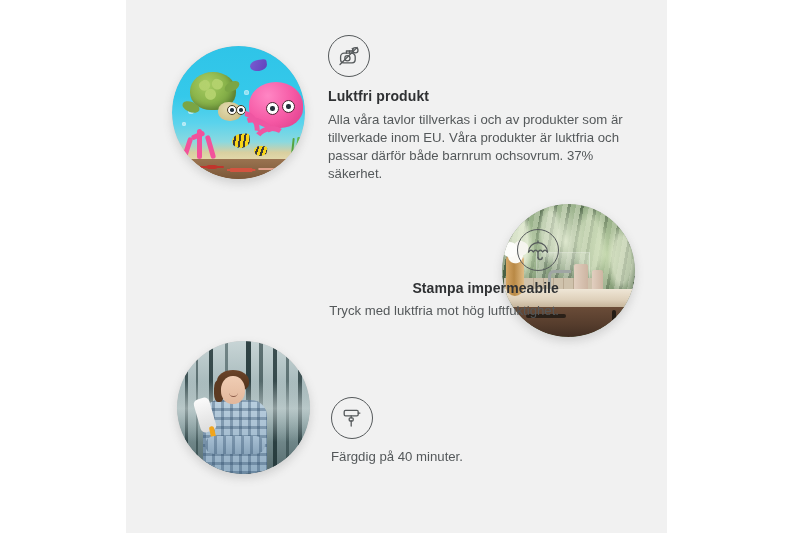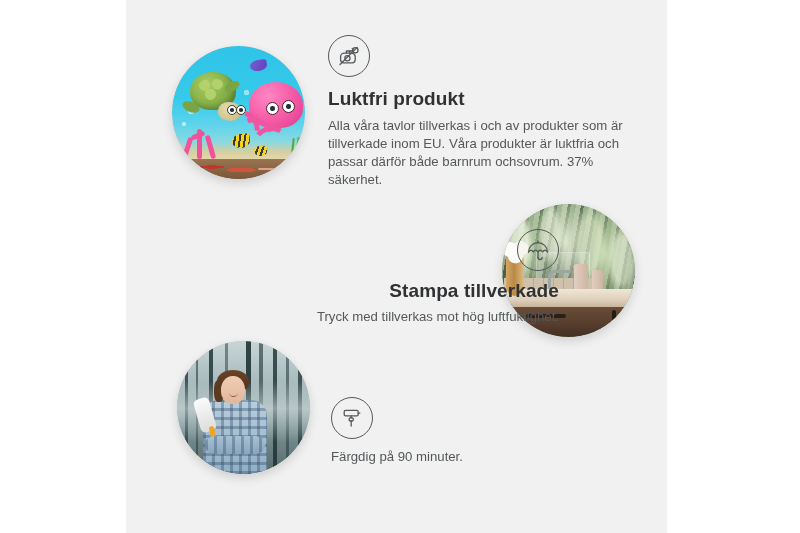--- a/index.html
+++ b/index.html
@@ -347,21 +347,21 @@
     border-radius: 50%;
     border: 1.6px solid #55595b;
     box-sizing: border-box;
     display: flex;
     align-items: center;
     justify-content: center;
   }
   .icon-circle svg { display:block; }
 
   .blk-title {
-    font-size: 19px;
+    font-size: 14px;
     font-weight: bold;
     color: #2f3133;
     letter-spacing: 0.1px;
     white-space: nowrap;
   }
   .blk-body {
     font-size: 13.2px;
     line-height: 18px;
     color: #54585a;
   }
@@ -495,31 +495,31 @@
     <div class="block" id="block-waterproof">
       <div class="icon-circle">
         <svg width="26" height="26" viewBox="0 0 26 26" fill="none" stroke="#55595b" stroke-width="1.3" stroke-linecap="round" stroke-linejoin="round">
           <path d="M3.6 15.0 a9.4 9.4 0 0 1 18.8 0"></path>
           <path d="M3.6 15.0 c1.6 -2.4 3.1 -2.4 4.7 0 c1.6 -2.4 3.1 -2.4 4.7 0 c1.6 -2.4 3.1 -2.4 4.7 0 c1.6 -2.4 3.1 -2.4 4.7 0"></path>
           <line x1="13" y1="15.0" x2="13" y2="20.4"></line>
           <path d="M13 20.4 a2.1 2.1 0 0 0 4.2 0"></path>
           <line x1="13" y1="5.6" x2="13" y2="4.0"></line>
         </svg>
       </div>
-      <div class="blk-title">Stampa tillverkade</div>
-      <div class="blk-body">Tryck med tillverkas mot hög luftfuktighet.</div>
+      <div class="blk-title">Stampa impermeabile</div>
+      <div class="blk-body">Tryck med luktfria mot hög luftfuktighet.</div>
     </div>
 
     <div class="block" id="block-assembly">
       <div class="icon-circle">
         <svg width="26" height="26" viewBox="0 0 26 26" fill="none" stroke="#55595b" stroke-width="1.3" stroke-linecap="round" stroke-linejoin="round">
           <rect x="5.2" y="5.4" width="14.0" height="5.4" rx="1.3"></rect>
           <path d="M12.2 10.8 v2.0"></path>
           <rect x="10.2" y="12.8" width="4.0" height="3.2" rx="1.0"></rect>
           <line x1="12.2" y1="16.0" x2="12.2" y2="21.0"></line>
           <path d="M19.2 8.1 h1.7"></path>
         </svg>
       </div>
-      <div class="blk-body">Färgdig på 90 minuter.</div>
+      <div class="blk-body">Färgdig på 40 minuter.</div>
     </div>
 
   </div>
 </div>
 
 </body></html>

